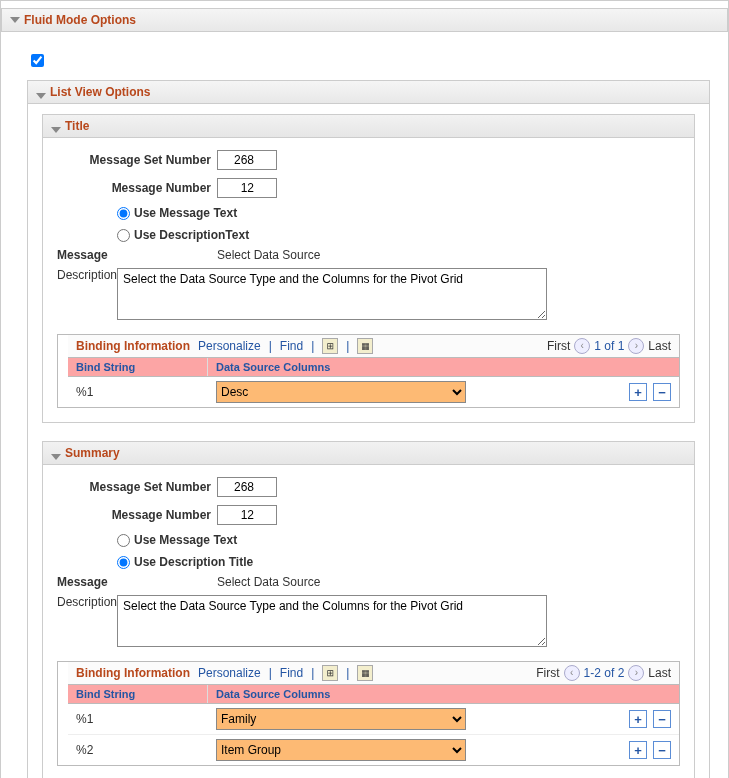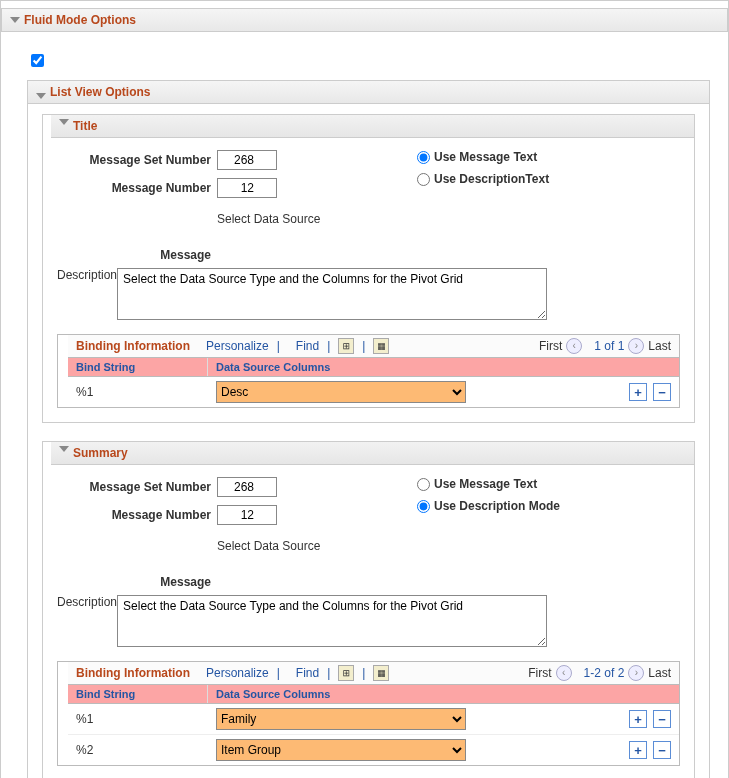--- a/index.html
+++ b/index.html
@@ -43,52 +43,52 @@
     border-top: 6px solid #888;
   }
   .sub-section-body { border: 1px solid #ccc; border-top:none; padding: 10px 14px 16px 14px; }
   .row-img { display:flex; align-items:center; gap:6px; margin:10px 0 14px 0; justify-content:center; }
   .row-img label { font-weight:bold; }
   .row-img select { width:170px; height:20px; border:1px solid #888; background:#eee; }
   .block { border:1px solid #ccc; margin-bottom:18px; }
   .block-header {
     background: linear-gradient(#f2f2f2,#e6e6e6);
     border-bottom:1px solid #ccc;
-    padding:4px 8px; display:flex; align-items:flex-start; gap:4px;margin-left:8px;
+    padding:4px 8px; display:flex; align-items:flex-end; gap:4px;
   }
   .block-header .tri {
     width: 0; height: 0;
     border-left: 5px solid transparent;
     border-right: 5px solid transparent;
     border-top: 6px solid #888;
   }
   .block-body { padding: 12px 14px 14px 14px; }
   .form-row { display:flex; align-items:center; margin-bottom:8px; }
   .form-label { width:160px; text-align:right; padding-right:6px; font-weight:bold; color:#333; }
   .form-val  { flex:1; display:flex; align-items:center; gap:6px; }
   .form-val input.num { width:60px; height:20px; text-align:right; border:1px solid #888; font-family:inherit; font-size:12px; padding-right:22px;}
   .radio-col { margin-left:60px; display:flex; flex-direction:column; gap:8px; }
-  .two-col { display:flex; }
+  .two-col { display:flex;flex-direction:column; }
   .two-col .left { width:300px; }
   .msg-row { display:flex; margin:6px 0; }
-  .msg-row .form-label2 { width:160px; text-align:right; padding-right:6px; font-weight:bold;margin-top:36px; }
+  .msg-row .form-label2 { width:160px; padding-right:6px; font-weight:bold; }
   .desc-row { display:flex; margin-top:4px; }
   .desc-row textarea {
     width:430px; height:52px; border:1px solid #888;
     font-family:inherit; font-size:12px; padding:3px 5px;
     resize: both;
   }
   .grid-wrap { border:1px solid #bbb; margin-top:14px;padding-left:10px; }
   .grid-hdr {
     display:flex; align-items:center; gap:8px;
     padding:3px 8px; border-bottom:1px solid #bbb;
     background:#fbfbfb;
   }
   .grid-title { color:#b8481c; font-weight:bold; font-size:12px; }
-  .grid-hdr a { color:#2455a3; text-decoration:none; cursor:pointer;margin-left:8px; }
+  .grid-hdr a { color:#2455a3; text-decoration:none; cursor:pointer; }
   .grid-hdr .sep { color:#2455a3; }
   .grid-hdr .nav { margin-left:auto; display:flex; align-items:center; gap:4px; color:#2455a3; }
   .grid-hdr .nav span.txt { color:#333; }
   .grid-hdr .arrow-btn { width:16px; height:16px; border:1px solid #aac; border-radius:8px; background:#eef; text-align:center; line-height:13px; font-size:10px; color:#888; cursor:pointer; }
   .icon-sm { width:16px; height:16px; display:inline-flex; align-items:center; justify-content:center; border:1px solid #aaa; background:#f3eecd; font-size:9px; cursor:pointer; }
   .grid-col-hdr { display:flex; border-bottom:1px solid #bbb; background:#fca5a5; }
   .grid-col-hdr > div { padding:3px 8px; color:#2455a3; font-weight:bold; font-size:11px; }
   .col-bind { width:140px; border-right:1px solid #ddd; }
   .col-ds   { flex:1; }
   .col-btns { width:70px; }
@@ -229,21 +229,21 @@
                   </div>
               </div>
             </div>
             <div class="radio-col">
               <label class="radio-opt">
                 <input type="radio" name="sr" id="sr1" style="">
                 <span>Use Message Text</span>
               </label>
               <label class="radio-opt">
                 <input type="radio" name="sr" id="sr2" checked="" style="">
-                <span>Use Description Mode</span>
+                <span>Use Description Title</span>
               </label>
             </div>
           </div>
           <div class="msg-row">
             <div class="form-label2">Message</div>
             <div>Select Data Source</div>
           </div>
           <div class="desc-row">
             <div class="form-label2">Description</div>
             <textarea style="">Select the Data Source Type and the Columns for the Pivot Grid</textarea>

